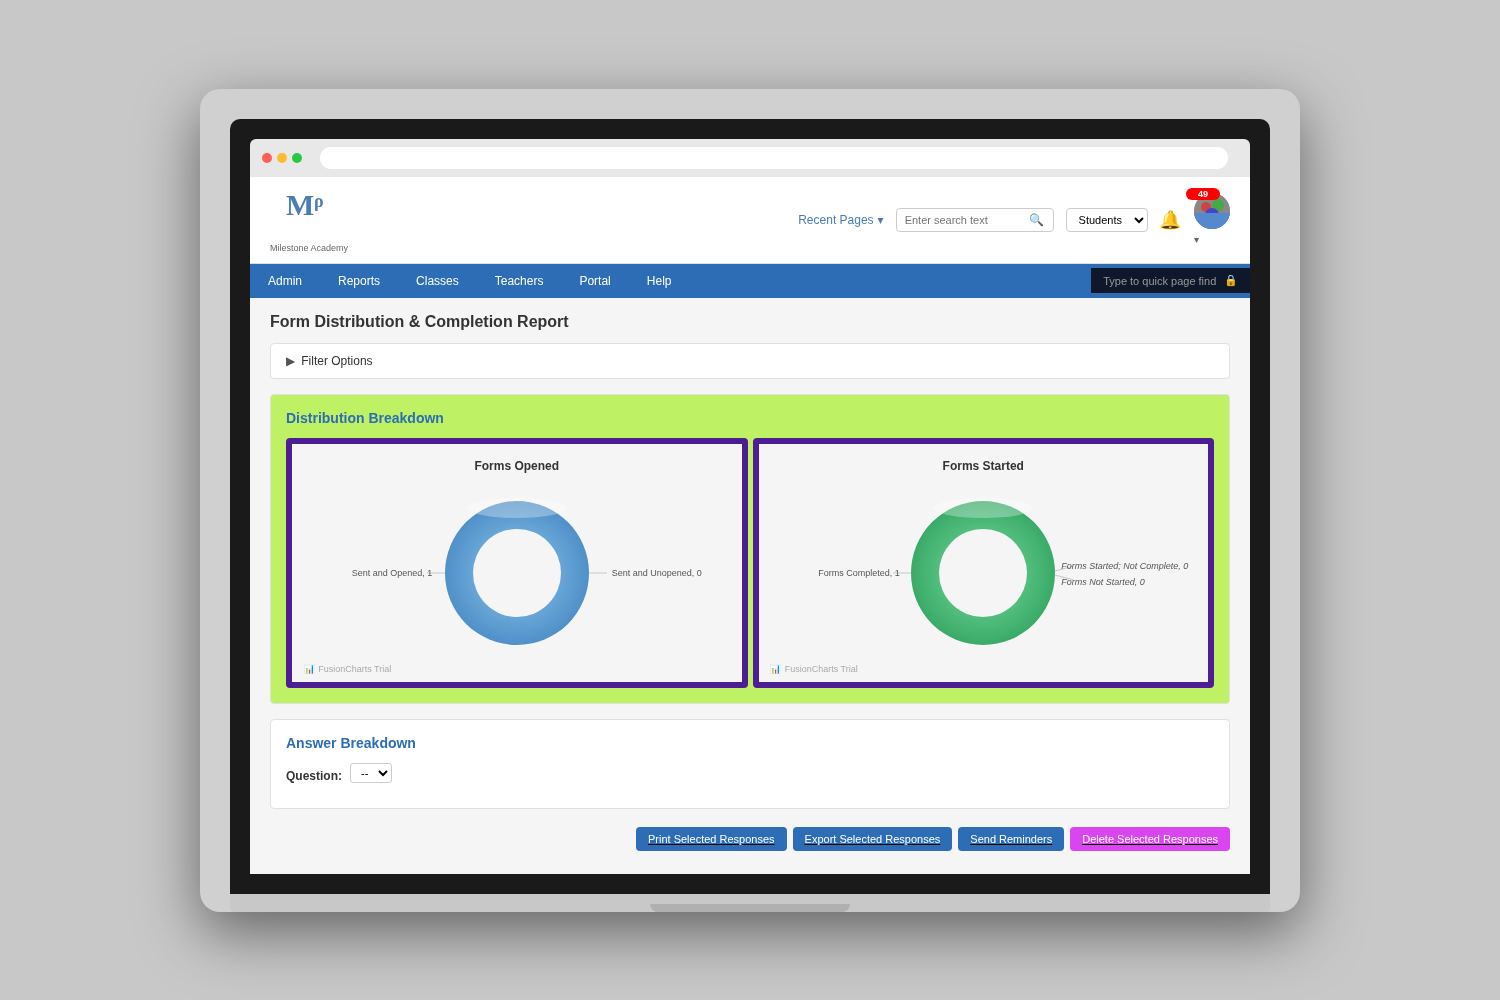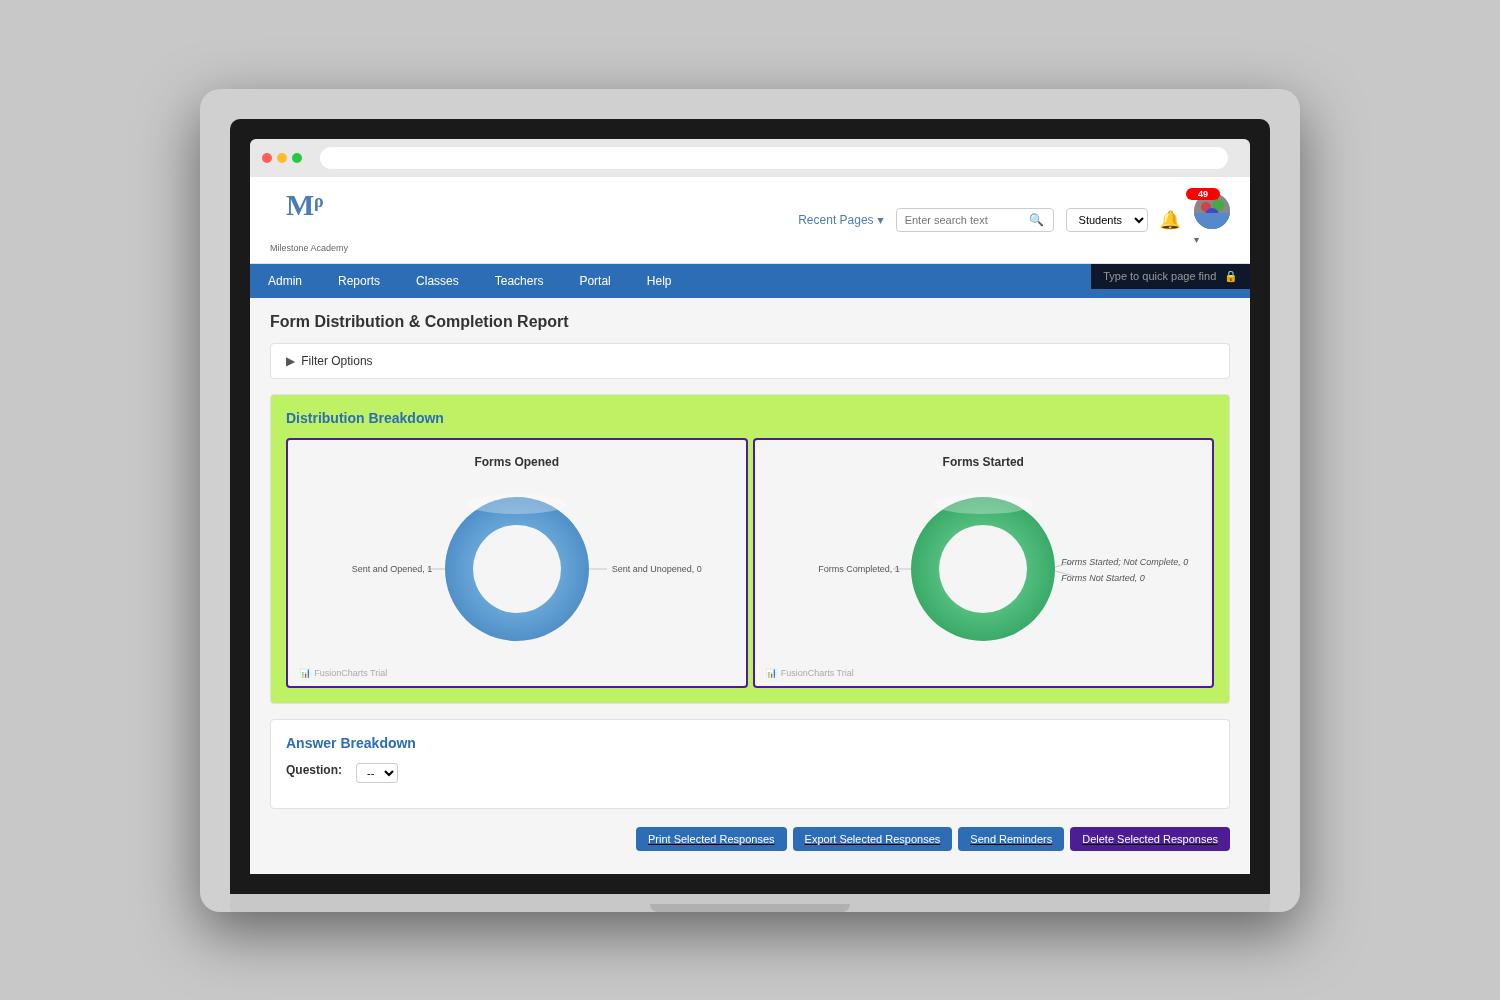--- a/index.html
+++ b/index.html
@@ -177,21 +177,21 @@
       font-size: 9px;
       padding: 1px 12px;
       font-weight: bold;
     }
 
     
     .main-nav {
       background: #2d6db5;
       padding: 0;
       display: flex;
-      align-items: flex-start;
+      align-items: center;
     }
 
     .nav-items {
       display: flex;
       flex: 1;
     }
 
     .nav-item {
       color: white;
       font-size: 12px;
@@ -257,21 +257,21 @@
     }
 
     .charts-row {
       display: flex;
       gap: 0;
     }
 
     .chart-box {
       flex: 1;
       background: #f5f5f5;
-      border: 2px solid #4c1d95;
+      border: 6px solid #4c1d95;
       border-radius: 4px;
       padding: 15px;
       display: flex;
       flex-direction: column;
       align-items: center;
       min-height: 250px;
       position: relative;
     }
 
     .chart-box:first-child {
@@ -315,22 +315,22 @@
     .answer-section {
       background: white;
       border: 1px solid #e0e0e0;
       border-radius: 4px;
       padding: 15px;
       margin-bottom: 10px;
     }
 
     .question-row {
       display: flex;
-      align-items: flex-start;
-      gap: 14px;
+      align-items: flex-end;
+      gap: 8px;
       margin-bottom: 10px;
       margin-top: 8px;
     }
 
     .question-label {
       font-size: 12px;
       font-weight: bold;
       color: #333;
     }
 
@@ -355,21 +355,21 @@
     .action-btn {
       padding: 6px 12px;
       border: none;
       border-radius: 4px;
       font-size: 11px;
       cursor: pointer;
       color: white;
     }
 
     .btn-blue { background: #2d6db5; }
-    .btn-red { background: #4c1d95; }
+    .btn-red { background: #d946ef; }
 
     .laptop-base {
       background: #c8c8c8;
       height: 18px;
       border-radius: 0 0 4px 4px;
       position: relative;
     }
 
     .laptop-base::after {
       content: '';

